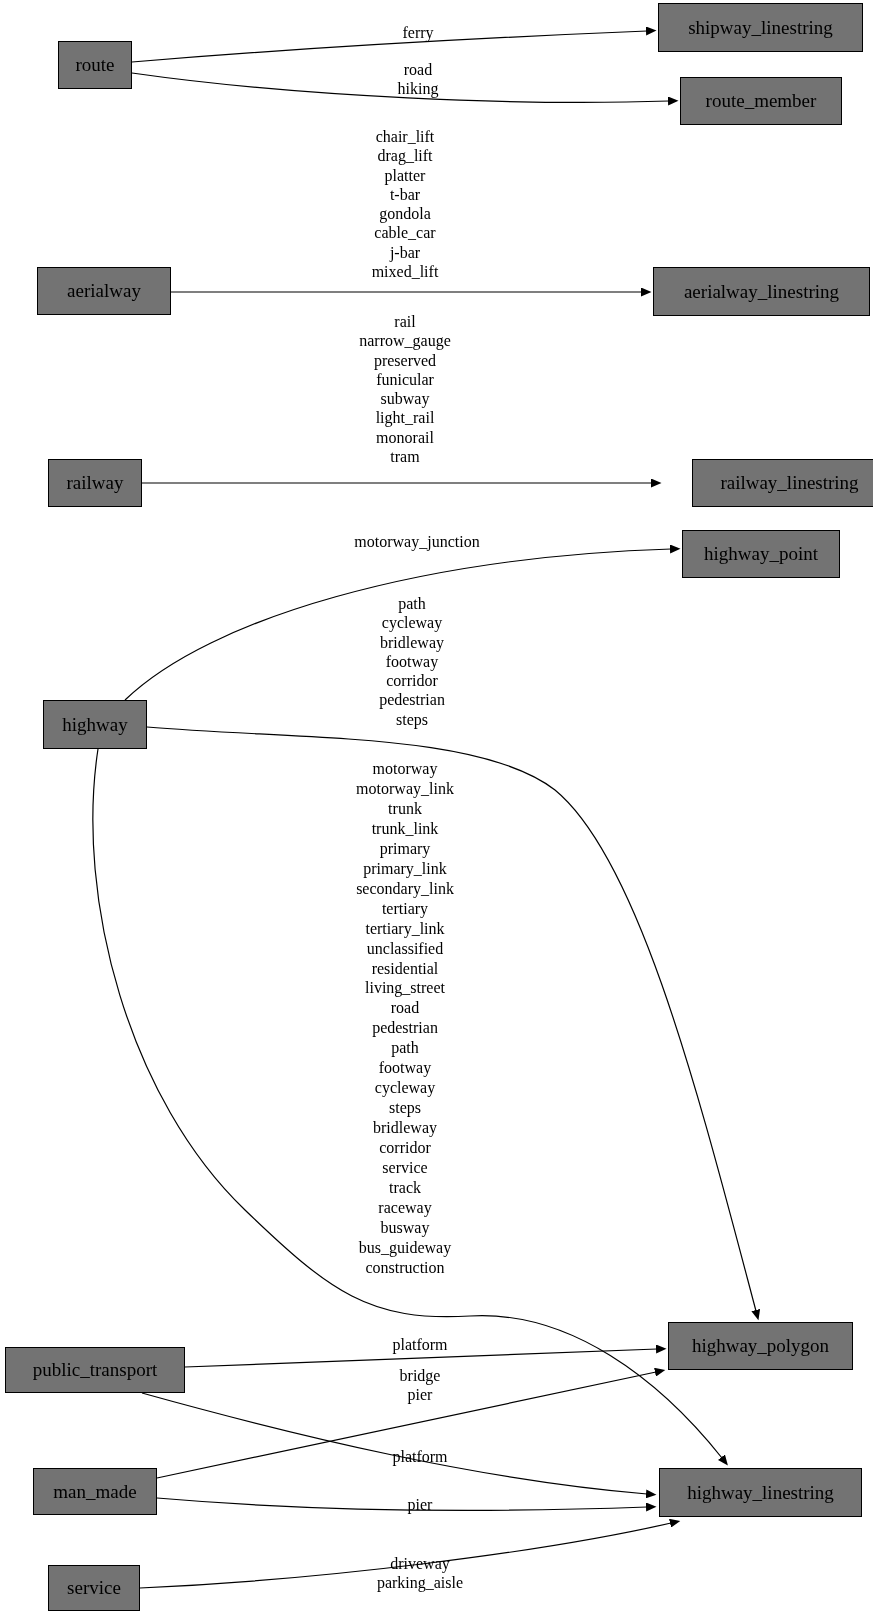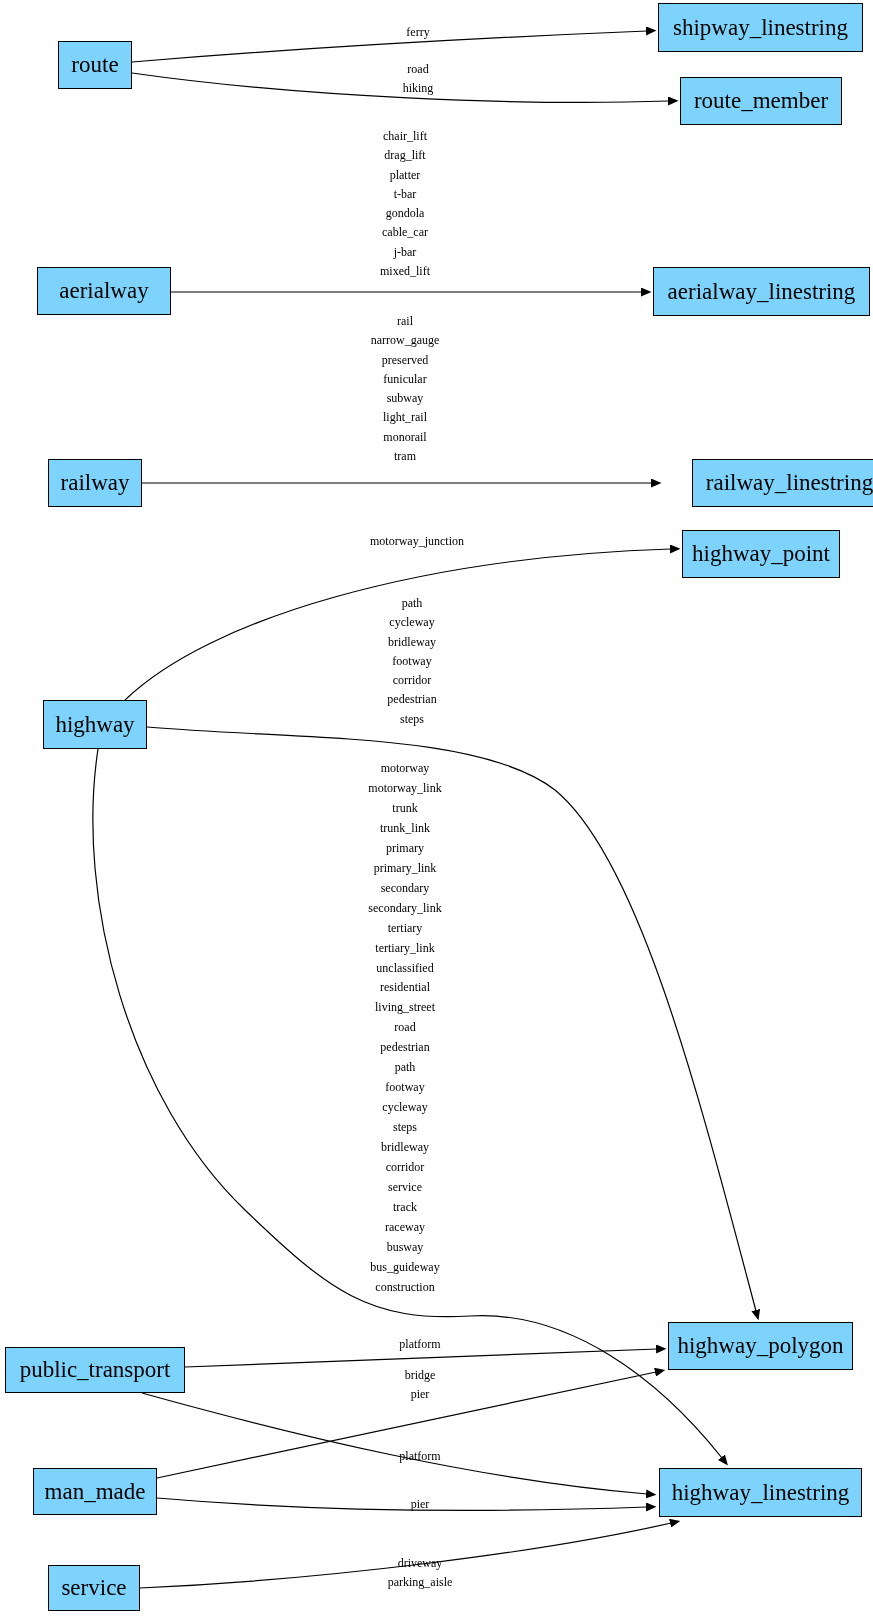--- a/index.html
+++ b/index.html
@@ -25,33 +25,33 @@
   }
   .edge {
     fill: none;
     stroke: #000000;
     stroke-width: 1.2px;
   }
   .node {
     position: absolute;
     box-sizing: border-box;
     border: 1.5px solid #000000;
-    background: #7dd3fc;
+    background: #737373;
     display: flex;
     align-items: center;
     justify-content: center;
-    font-size: 23px;
+    font-size: 19px;
     white-space: nowrap;
     font-family: Liberation Serif, serif;
   }
   .edge-label {
     position: absolute;
     width: 320px;
     text-align: center;
-    font-size: 12px;
+    font-size: 16px;
     line-height: 19.3px;
     white-space: nowrap;
   }
   .edge-label span { display: block; }
   #lbl-highway-linestring { line-height: 19.96px; }
 </style>
 </head>
 <body>
 
 <div id="canvas">
@@ -130,21 +130,20 @@
       <span>pedestrian</span>
       <span>steps</span>
     </div>
   <div class="edge-label" id="lbl-highway-linestring" style="left:245px; top:759px;">
       <span>motorway</span>
       <span>motorway_link</span>
       <span>trunk</span>
       <span>trunk_link</span>
       <span>primary</span>
       <span>primary_link</span>
-      <span>secondary</span>
       <span>secondary_link</span>
       <span>tertiary</span>
       <span>tertiary_link</span>
       <span>unclassified</span>
       <span>residential</span>
       <span>living_street</span>
       <span>road</span>
       <span>pedestrian</span>
       <span>path</span>
       <span>footway</span>

